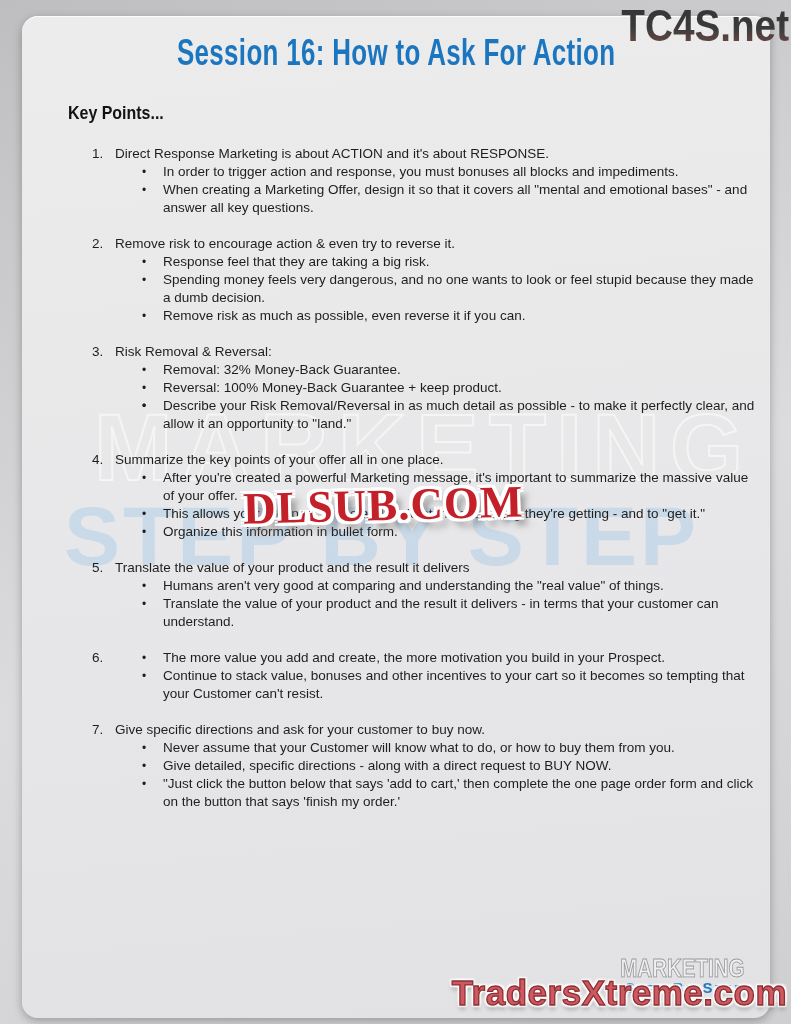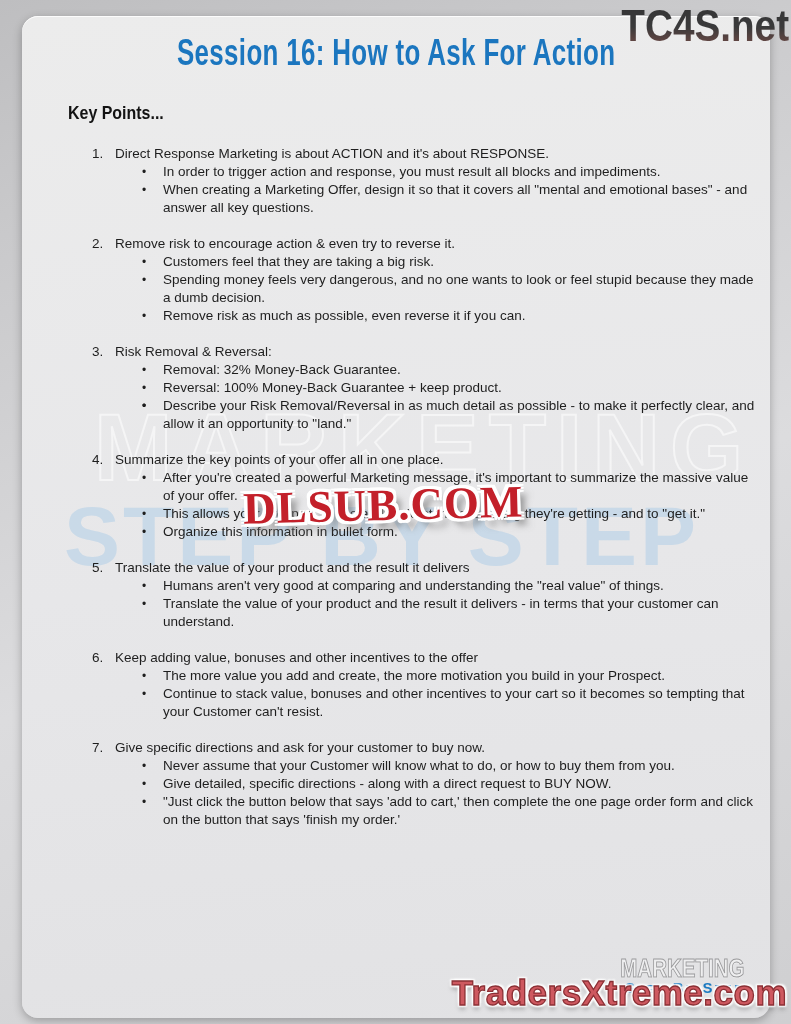--- a/index.html
+++ b/index.html
@@ -121,26 +121,26 @@
       <span class="title-inner">Session 16: How to Ask For Action</span>
     </div>
 
     <div class="heading-wrap">
       <span class="heading-inner">Key Points...</span>
     </div>
 
     <div class="kp-list">
         <div class="kp">
           <div class="kp-head"><span class="kp-num">1.</span><span>Direct Response Marketing is about ACTION and it's about RESPONSE.</span></div>
-          <div class="blt"><span class="dot">•</span><span>In order to trigger action and response, you must result all blocks and impediments.</span></div>
+          <div class="blt"><span class="dot">•</span><span>In order to trigger action and response, you must bonuses all blocks and impediments.</span></div>
           <div class="blt"><span class="dot">•</span><span>When creating a Marketing Offer, design it so that it covers all "mental and emotional bases" - and answer all key questions.</span></div>
         </div>
         <div class="kp">
           <div class="kp-head"><span class="kp-num">2.</span><span>Remove risk to encourage action &amp; even try to reverse it.</span></div>
-          <div class="blt"><span class="dot">•</span><span>Customers feel that they are taking a big risk.</span></div>
+          <div class="blt"><span class="dot">•</span><span>Response feel that they are taking a big risk.</span></div>
           <div class="blt"><span class="dot">•</span><span>Spending money feels very dangerous, and no one wants to look or feel stupid because they made a dumb decision.</span></div>
           <div class="blt"><span class="dot">•</span><span>Remove risk as much as possible, even reverse it if you can.</span></div>
         </div>
         <div class="kp">
           <div class="kp-head"><span class="kp-num">3.</span><span>Risk Removal &amp; Reversal:</span></div>
           <div class="blt"><span class="dot">•</span><span>Removal: 32% Money-Back Guarantee.</span></div>
           <div class="blt"><span class="dot">•</span><span>Reversal: 100% Money-Back Guarantee + keep product.</span></div>
           <div class="blt"><span class="dot">•</span></div>
           <div class="blt"><span class="dot">•</span><span>Describe your Risk Removal/Reversal in as much detail as possible - to make it perfectly clear, and allow it an opportunity to "land."</span></div>
         </div>
@@ -149,21 +149,21 @@
           <div class="blt"><span class="dot">•</span><span>After you're created a powerful Marketing message, it's important to summarize the massive value of your offer.</span></div>
           <div class="blt"><span class="dot">•</span><span>This allows your Prospect to see and understand everything they're getting  - and to "get it."</span></div>
           <div class="blt"><span class="dot">•</span><span>Organize this information in bullet form.</span></div>
         </div>
         <div class="kp">
           <div class="kp-head"><span class="kp-num">5.</span><span>Translate the value of your product and the result it delivers</span></div>
           <div class="blt"><span class="dot">•</span><span>Humans aren't very good at comparing and understanding the "real value" of things.</span></div>
           <div class="blt"><span class="dot">•</span><span>Translate the value of your product and the result it delivers - in terms that your customer can understand.</span></div>
         </div>
         <div class="kp">
-          <div class="kp-head"><span class="kp-num">6.</span><span>Keep adding value, bonuses and other incentives to the offer</span></div>
+          <div class="kp-head"><span class="kp-num">6.</span></div>
           <div class="blt"><span class="dot">•</span><span>The more value you add and create, the more motivation you build in your Prospect.</span></div>
           <div class="blt"><span class="dot">•</span><span>Continue to stack value, bonuses and other incentives to your cart so it becomes so tempting that your Customer can't resist.</span></div>
         </div>
         <div class="kp">
           <div class="kp-head"><span class="kp-num">7.</span><span>Give specific directions and ask for your customer to buy now.</span></div>
           <div class="blt"><span class="dot">•</span><span>Never assume that your Customer will know what to do, or how to buy them from you.</span></div>
           <div class="blt"><span class="dot">•</span><span>Give detailed, specific directions - along with a direct request to BUY NOW.</span></div>
           <div class="blt"><span class="dot">•</span><span>"Just click the button below that says 'add to cart,' then complete the one page order form and click on the button that says 'finish my order.'</span></div>
         </div>
       </div>

